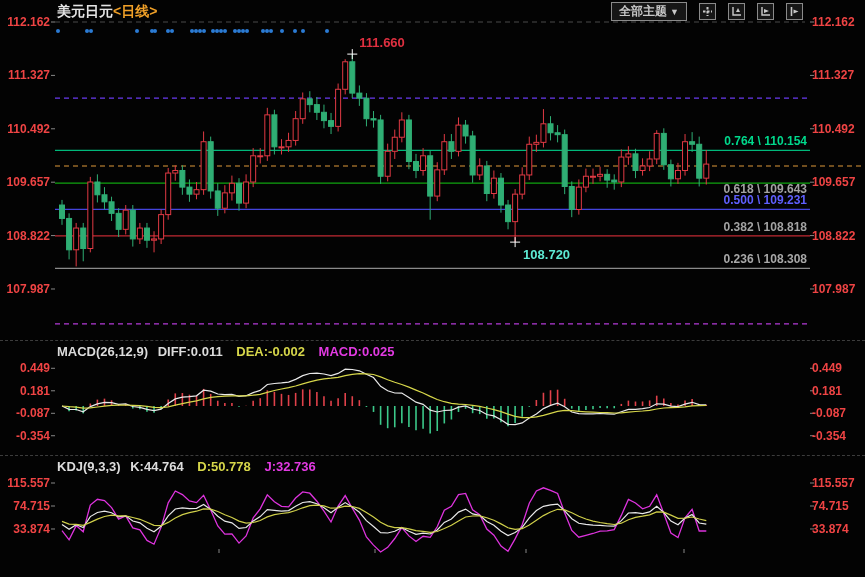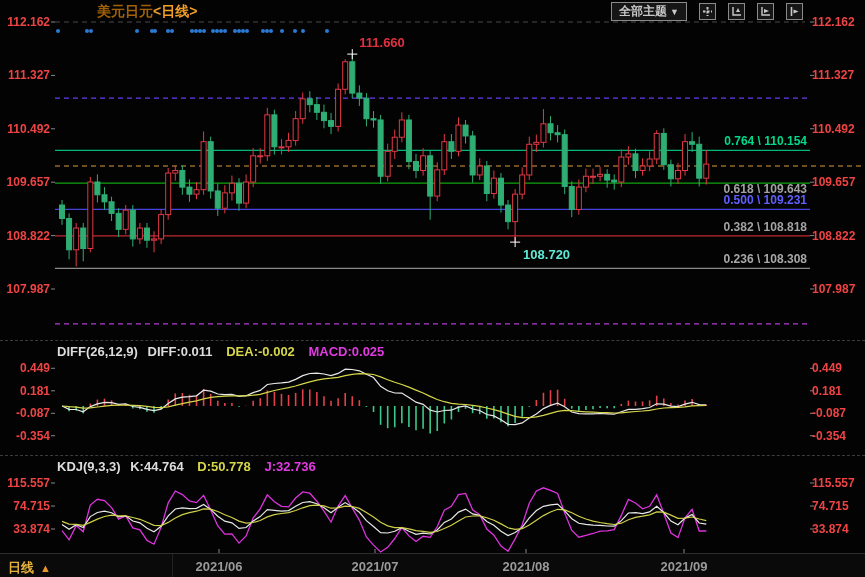--- a/index.html
+++ b/index.html
@@ -3,21 +3,21 @@
 <meta charset="utf-8">
 <style>
   html,body{margin:0;padding:0;background:#000;}
   #app{position:relative;width:865px;height:577px;background:#030303;overflow:hidden;
        font-family:"Liberation Sans",sans-serif;}
   svg{position:absolute;left:0;top:0;}
   .axis-label{position:absolute;font-size:12px;font-weight:700;color:#ef4444;line-height:12px;}
   .axis-left{width:50px;text-align:right;left:0;}
   .axis-right{left:812px;text-align:left;}
   #title{position:absolute;left:57px;top:3px;font-size:14px;font-weight:700;}
-  #title .sym{color:#a16207;margin-left:40px;}
+  #title .sym{color:#e5e5e5;}
   #title .tag{color:#f0a028;}
   #toolbar{position:absolute;right:62px;top:2px;display:flex;align-items:center;gap:12px;}
   #theme-btn{display:flex;align-items:center;gap:3px;border:1px solid #8a8a8a;color:#c9c9c9;
      background:#161616;font-size:12px;font-weight:700;padding:1px 7px;height:15px;cursor:pointer;}
   .icon-btn{width:15px;height:15px;border:1px solid #8a8a8a;background:#161616;display:flex;
      align-items:center;justify-content:center;cursor:pointer;}
   .icon-btn svg{position:static;display:block;}
   .sep-dash{position:absolute;left:0;width:865px;border-top:1px dashed #3c3c3c;}
   #macd-header{position:absolute;left:57px;top:344px;font-size:13px;font-weight:700;color:#dcdcdc;}
   #kdj-header{position:absolute;left:57px;top:459px;font-size:13px;font-weight:700;color:#dcdcdc;}
@@ -481,38 +481,26 @@
       <div class="fib-label" style="top: 253.463px; color: rgb(168, 168, 168);">0.236 \ 108.308</div>
     </div>
 
   <div id="high-marker-label" style="left: 359.28px; top: 35.1029px;">111.660</div>
   <div id="low-marker-label" style="left: 523.12px; top: 247.116px;">108.720</div>
 
   <div class="sep-dash" style="top:340px"></div>
   <div class="sep-dash" style="top:455px"></div>
 
   <div id="macd-header">
-    <span>DIFF(26,12,9)</span>
+    <span>MACD(26,12,9)</span>
     <span class="v-white">DIFF:0.011</span>
     <span class="v-yellow">DEA:-0.002</span>
     <span class="v-magenta">MACD:0.025</span>
   </div>
 
   <div id="kdj-header">
     <span>KDJ(9,3,3)</span>
     <span class="v-white">K:44.764</span>
     <span class="v-yellow">D:50.778</span>
     <span class="v-magenta">J:32.736</span>
   </div>
 
-  <div id="bottom-bar">
-    <div id="bottom-divider"></div>
-    <div id="period-label">
-      <span>日线</span><span class="arr">▲</span>
-    </div>
-    <div id="date-labels">
-        <div class="date-label" style="left: 219px;">2021/06</div>
-        <div class="date-label" style="left: 375px;">2021/07</div>
-        <div class="date-label" style="left: 526px;">2021/08</div>
-        <div class="date-label" style="left: 684px;">2021/09</div>
-      </div>
-  </div>
 </div>
 
 </body></html>

